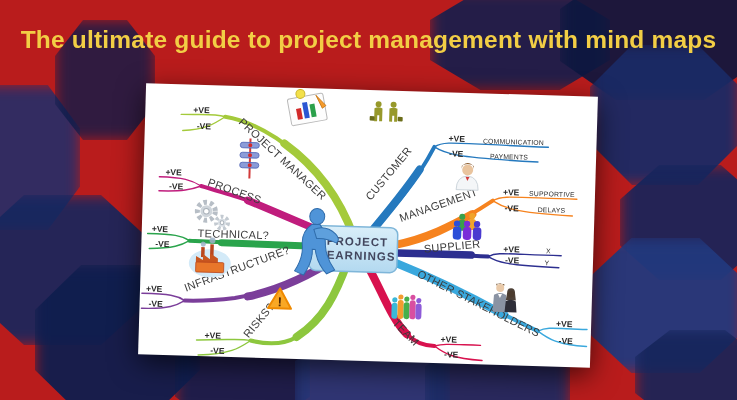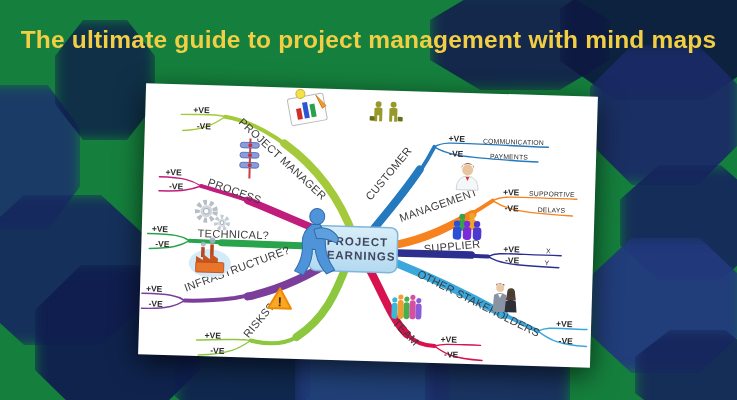--- a/index.html
+++ b/index.html
@@ -1,17 +1,17 @@
 <!DOCTYPE html>
 <html><head>
 <meta charset="utf-8">
 <style>
   html,body{margin:0;padding:0;}
   body{width:737px;height:400px;overflow:hidden;background:#050509;font-family:"Liberation Sans",sans-serif;}
-  .stage{position:relative;width:737px;height:400px;background:#15803d;overflow:hidden;}
+  .stage{position:relative;width:737px;height:400px;background:#b91c1c;overflow:hidden;}
   .bokeh{position:absolute;filter:blur(7px);clip-path:polygon(28% 0,72% 0,100% 30%,100% 70%,72% 100%,28% 100%,0 70%,0 30%);}
   .page-title{position:absolute;top:26px;left:0;width:737px;text-align:center;
     font-size:24.5px;font-weight:bold;letter-spacing:.2px;color:#F2CE45;
     font-family:"Liberation Sans",sans-serif;}
   .card{position:absolute;left:142px;top:90px;width:452px;height:271px;background:#ffffff;
     transform:rotate(1.7deg);transform-origin:center center;
     box-shadow:0 8px 28px rgba(0,0,0,.65);}
   svg text{font-family:"Liberation Sans",sans-serif;}
   .branch-label{font-size:11px;fill:#3b3b3b;letter-spacing:.3px;}
   .ve-label{font-size:8.5px;font-weight:bold;fill:#2b2b2b;}

